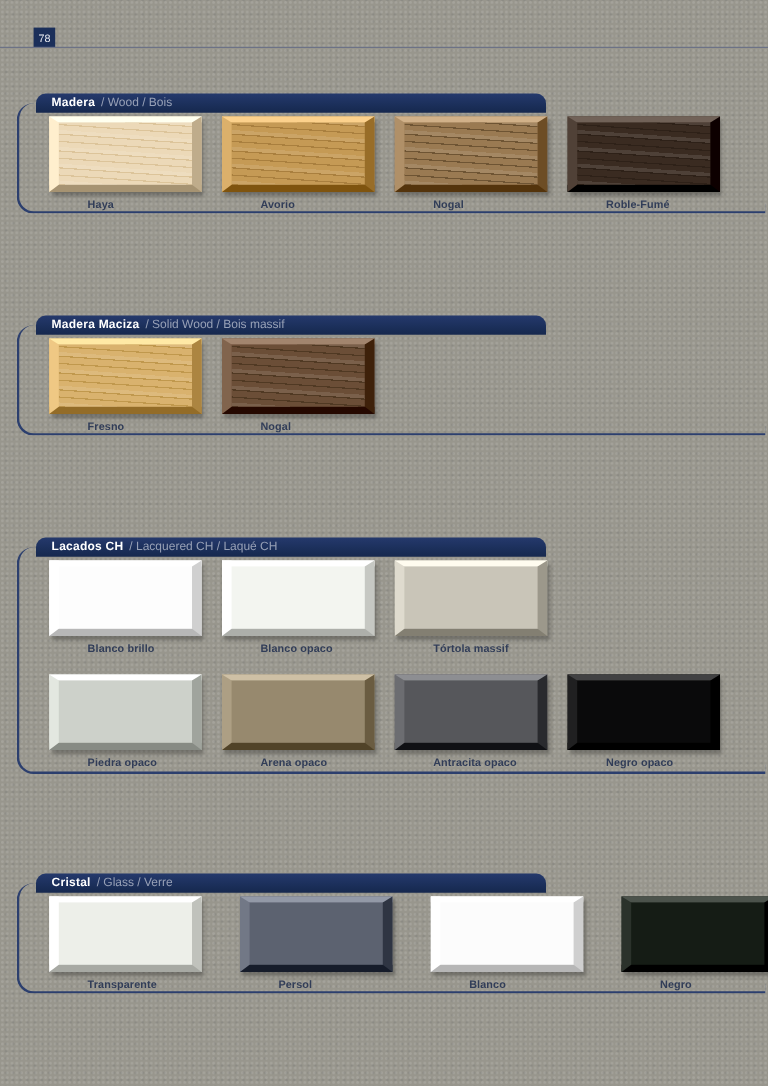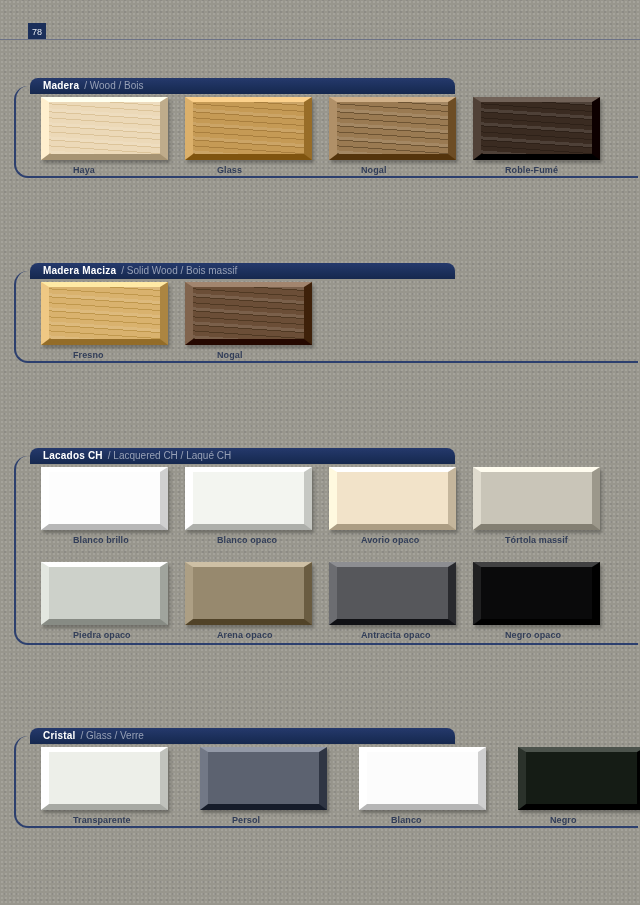--- a/index.html
+++ b/index.html
@@ -59,21 +59,21 @@
   <div class="sec-header">
     <span class="sec-title">Madera</span><span class="sec-sub">/ Wood / Bois</span>
   </div>
   <div class="row" style="top:19px;">
     <div class="cell">
       <div class="chip" style="background-color: rgb(236, 217, 184); border-color: rgb(255, 255, 239) rgb(191, 172, 139) rgb(166, 147, 114) rgb(255, 239, 206); background-image: repeating-linear-gradient(184deg, rgba(255, 255, 255, 0.1) 0px, rgba(255, 255, 255, 0.1) 3px, rgb(220, 196, 154) 3px, rgb(220, 196, 154) 4px, rgba(255, 255, 255, 0) 4px, rgba(255, 255, 255, 0) 9px, rgb(220, 196, 154) 9px, rgb(220, 196, 154) 10px, rgba(255, 255, 255, 0) 10px, rgba(255, 255, 255, 0) 14px);"></div>
       <div class="chip-label">Haya</div>
     </div>
     <div class="cell">
       <div class="chip" style="background-color: rgb(197, 154, 85); border-color: rgb(252, 209, 140) rgb(152, 109, 40) rgb(127, 84, 15) rgb(219, 176, 107); background-image: repeating-linear-gradient(184deg, rgba(255, 255, 255, 0.1) 0px, rgba(255, 255, 255, 0.1) 3px, rgb(169, 127, 62) 3px, rgb(169, 127, 62) 4px, rgba(255, 255, 255, 0) 4px, rgba(255, 255, 255, 0) 9px, rgb(169, 127, 62) 9px, rgb(169, 127, 62) 10px, rgba(255, 255, 255, 0) 10px, rgba(255, 255, 255, 0) 14px);"></div>
-      <div class="chip-label">Glass</div>
+      <div class="chip-label">Avorio</div>
     </div>
     <div class="cell">
       <div class="chip" style="background-color: rgb(154, 122, 82); border-color: rgb(209, 177, 137) rgb(109, 77, 37) rgb(84, 52, 12) rgb(176, 144, 104); background-image: repeating-linear-gradient(184deg, rgba(255, 255, 255, 0.1) 0px, rgba(255, 255, 255, 0.1) 3px, rgb(110, 84, 51) 3px, rgb(110, 84, 51) 4px, rgba(255, 255, 255, 0) 4px, rgba(255, 255, 255, 0) 9px, rgb(110, 84, 51) 9px, rgb(110, 84, 51) 10px, rgba(255, 255, 255, 0) 10px, rgba(255, 255, 255, 0) 14px);"></div>
       <div class="chip-label">Nogal</div>
     </div>
     <div class="cell">
       <div class="chip" style="background-color: rgb(58, 43, 33); border-color: rgb(113, 98, 88) rgb(13, 0, 0) rgb(0, 0, 0) rgb(80, 65, 55); background-image: repeating-linear-gradient(184deg, rgba(255, 255, 255, 0.1) 0px, rgba(255, 255, 255, 0.1) 3px, rgb(46, 33, 24) 3px, rgb(46, 33, 24) 4px, rgba(255, 255, 255, 0) 4px, rgba(255, 255, 255, 0) 9px, rgb(46, 33, 24) 9px, rgb(46, 33, 24) 10px, rgba(255, 255, 255, 0) 10px, rgba(255, 255, 255, 0) 14px);"></div>
       <div class="chip-label">Roble-Fumé</div>
     </div>
   </div>
@@ -102,24 +102,20 @@
     <span class="sec-title">Lacados CH</span><span class="sec-sub">/ Lacquered CH / Laqué CH</span>
   </div>
   <div class="row" style="top:19px;">
     <div class="cell">
       <div class="chip" style="background-color: rgb(253, 253, 253); border-color: rgb(255, 255, 255) rgb(208, 208, 208) rgb(183, 183, 183) rgb(255, 255, 255);"></div>
       <div class="chip-label">Blanco brillo</div>
     </div>
     <div class="cell">
       <div class="chip" style="background-color: rgb(243, 245, 240); border-color: rgb(255, 255, 255) rgb(198, 200, 195) rgb(173, 175, 170) rgb(255, 255, 255);"></div>
       <div class="chip-label">Blanco opaco</div>
-    </div>
-    <div class="cell">
-      <div class="chip" style="background-color: rgb(242, 227, 201); border-color: rgb(255, 255, 255) rgb(197, 182, 156) rgb(172, 157, 131) rgb(255, 249, 223);"></div>
-      <div class="chip-label">Avorio opaco</div>
     </div>
     <div class="cell">
       <div class="chip" style="background-color: rgb(201, 197, 184); border-color: rgb(255, 252, 239) rgb(156, 152, 139) rgb(131, 127, 114) rgb(223, 219, 206);"></div>
       <div class="chip-label">Tórtola massif</div>
     </div>
   </div>
   <div class="row" style="top:114px;">
     <div class="cell">
       <div class="chip" style="background-color: rgb(205, 209, 202); border-color: rgb(255, 255, 255) rgb(160, 164, 157) rgb(135, 139, 132) rgb(227, 231, 224);"></div>
       <div class="chip-label">Piedra opaco</div>

